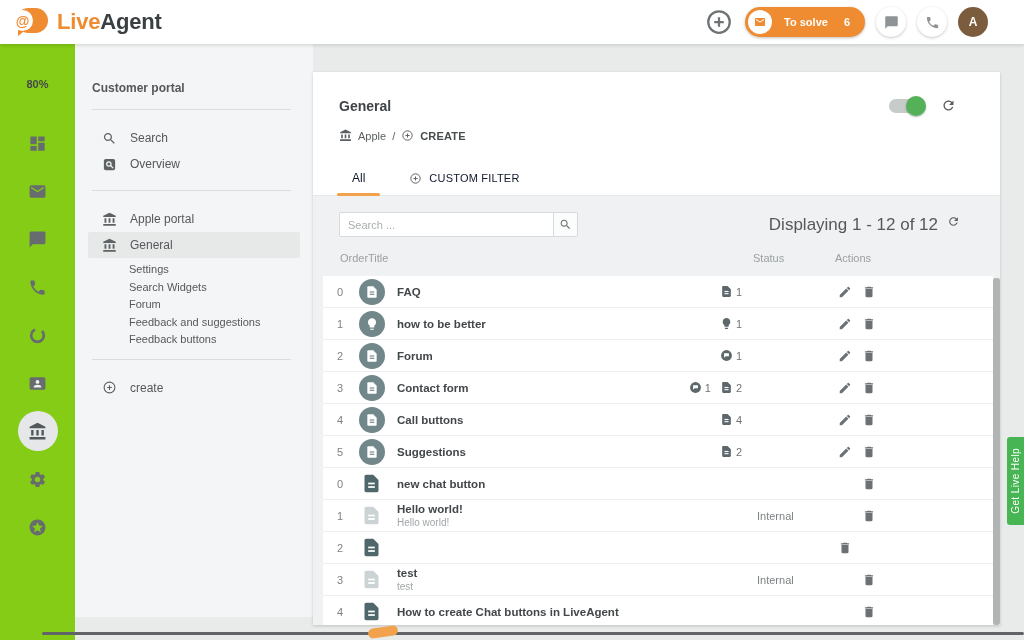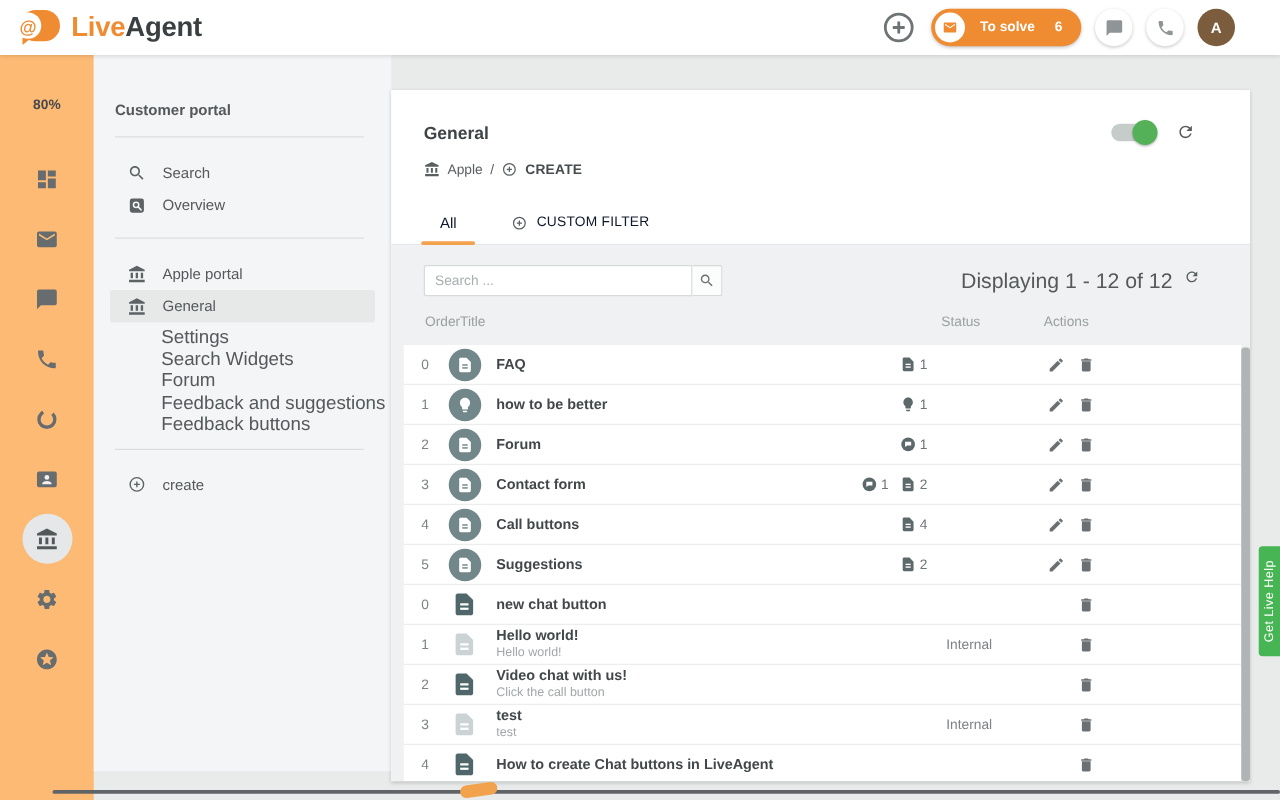--- a/index.html
+++ b/index.html
@@ -41,38 +41,38 @@
     display:flex; align-items:center; gap:12px; padding:0 15px 0 3px; font-size:11px; font-weight:bold;
     font-family:"Liberation Sans",sans-serif; box-shadow:0 1px 3px rgba(0,0,0,.25); }
   .env-circle { width:24px; height:24px; background:#fff; border-radius:50%; display:flex;
     align-items:center; justify-content:center; color:var(--accent); font-size:12px; }
   .tosolve .count { margin-left:4px; }
   .avatar { width:30px; height:30px; border-radius:50%; background:var(--avatar-brown); color:#fff;
     border:none; cursor:pointer; font-weight:bold; font-size:12px; display:flex; align-items:center;
     justify-content:center; font-family:"Liberation Sans",sans-serif; }
 
   
-  .rail { position:absolute; left:0; top:44px; width:75px; bottom:0; background:#fdba74; }
+  .rail { position:absolute; left:0; top:44px; width:75px; bottom:0; background:#84cc16; }
   .rail .zoom { padding:34px 0 25px; text-align:center; font-size:11px; font-weight:bold; color:#46494b; }
   .rail-item { width:40px; height:40px; margin:8px auto; border-radius:50%; cursor:pointer;
     display:flex; align-items:center; justify-content:center; color:#676c6f; font-size:19px; }
   .rail-item.active { background:#e5e7e8; color:#53585b; }
 
   
   .sidebar { position:absolute; left:75px; top:44px; width:238px; height:573px; background:#f4f5f6; }
   .sb-title { padding:37px 0 14px 17px; font-size:12px; font-weight:bold; color:#54585b; }
   .sb-hr { border:none; border-top:1px solid #dcdede; margin:0 22px 0 17px; }
   .sb-group { padding:15px 0 13px; }
   .sb-item { display:flex; align-items:center; gap:13px; margin:0 13px; padding:6px 0 6px 14px;
     border-radius:2px; font-size:12px; color:#54585a; cursor:pointer; height:26px; }
   .sb-item.active { background:#e7e9e9; }
   .sb-ic { font-size:15px; color:#5d6265; display:flex; }
   .sb-label { white-space:nowrap; }
   .sb-subs { padding:3px 0 10px; }
-  .sb-sub { padding:2px 0 2px 54px; font-size:15px; line-height:13.5px; color:#55595c; cursor:pointer; }
+  .sb-sub { padding:2px 0 2px 54px; font-size:11px; line-height:13.5px; color:#55595c; cursor:pointer; }
 
   
   .card { position:absolute; left:313px; top:72px; width:687px; height:553px; background:#fff;
     box-shadow:0 1px 3px rgba(0,0,0,.18); overflow:hidden; }
   .card-head { position:relative; height:124px; padding:20px 26px 0; border-bottom:1px solid #e7e9e9; background:#fff; }
   .page-title { font-size:14px; font-weight:bold; color:#3e4346; margin-top:6px; }
   .head-right { position:absolute; top:26px; right:44px; display:flex; gap:18px; align-items:center; }
   .toggle { width:34px; height:14px; border-radius:7px; background:#c6ccc9; position:relative; cursor:pointer; }
   .toggle .knob { position:absolute; right:-3px; top:-3px; width:20px; height:20px; border-radius:50%;
     background:var(--toggle-green); box-shadow:0 1px 2px rgba(0,0,0,.3); }
@@ -680,24 +680,20 @@
           <span class="c-order">2</span>
           <span class="c-avatar">
             <span class="file-ic ">
               <svg class="ic" viewBox="0 0 24 24" aria-hidden="true">
                 <path d="M14 2H6c-1.1 0-2 .9-2 2v16c0 1.1.9 2 2 2h12c1.1 0 2-.9 2-2V8l-6-6z"></path>
                 <rect class="docline" x="8.2" y="11" width="7.6" height="2" fill="#ffffff"></rect>
                 <rect class="docline" x="8.2" y="15" width="7.6" height="2" fill="#ffffff"></rect>
               </svg>
             </span>
           </span>
-          <span class="c-title">
-            <b>Video chat with us!</b>
-            <span class="sub">Click the call button</span>
-          </span>
           <span class="c-status"></span>
           <span></span>
           <span class="c-badge"></span>
           <span class="c-act"></span>
           <span class="c-act">
             <svg class="ic" viewBox="0 0 24 24" aria-hidden="true">
               <path d="M6 19c0 1.1.9 2 2 2h8c1.1 0 2-.9 2-2V7H6v12zM19 4h-3.5l-1-1h-5l-1 1H5v2h14V4z"></path>
             </svg>
           </span>
           <span></span>

